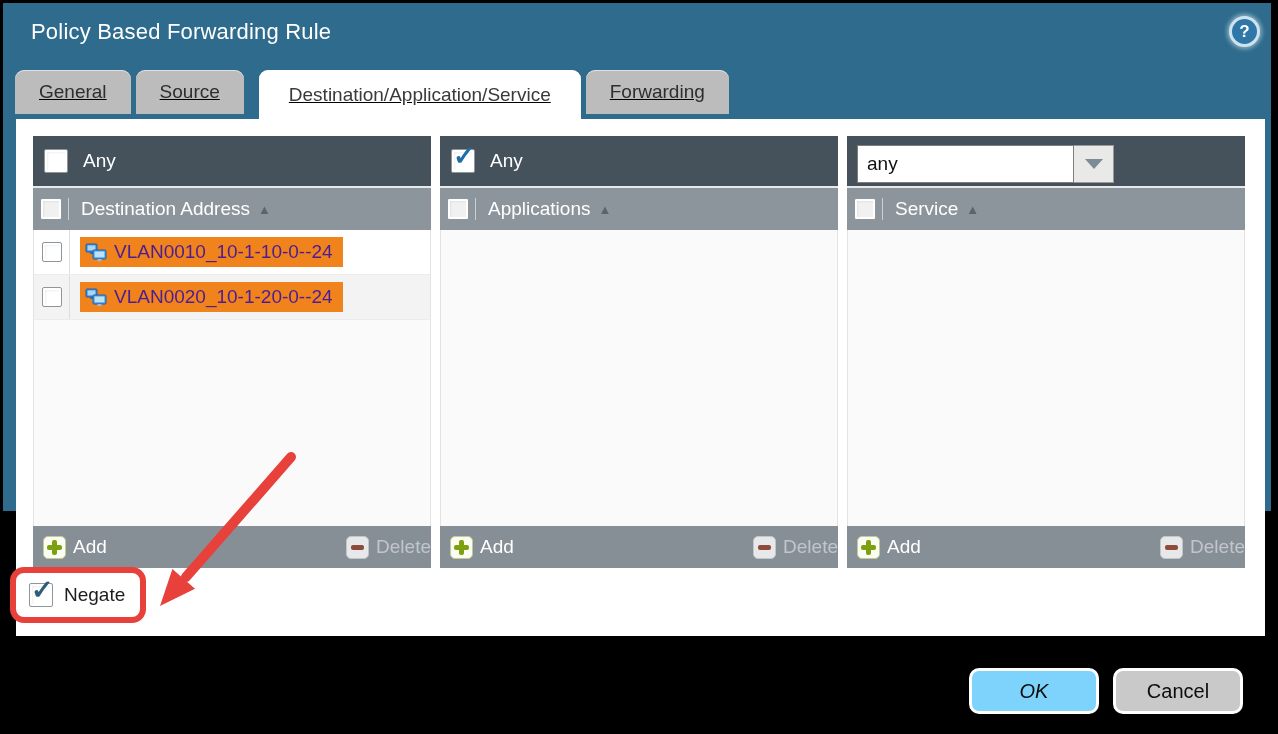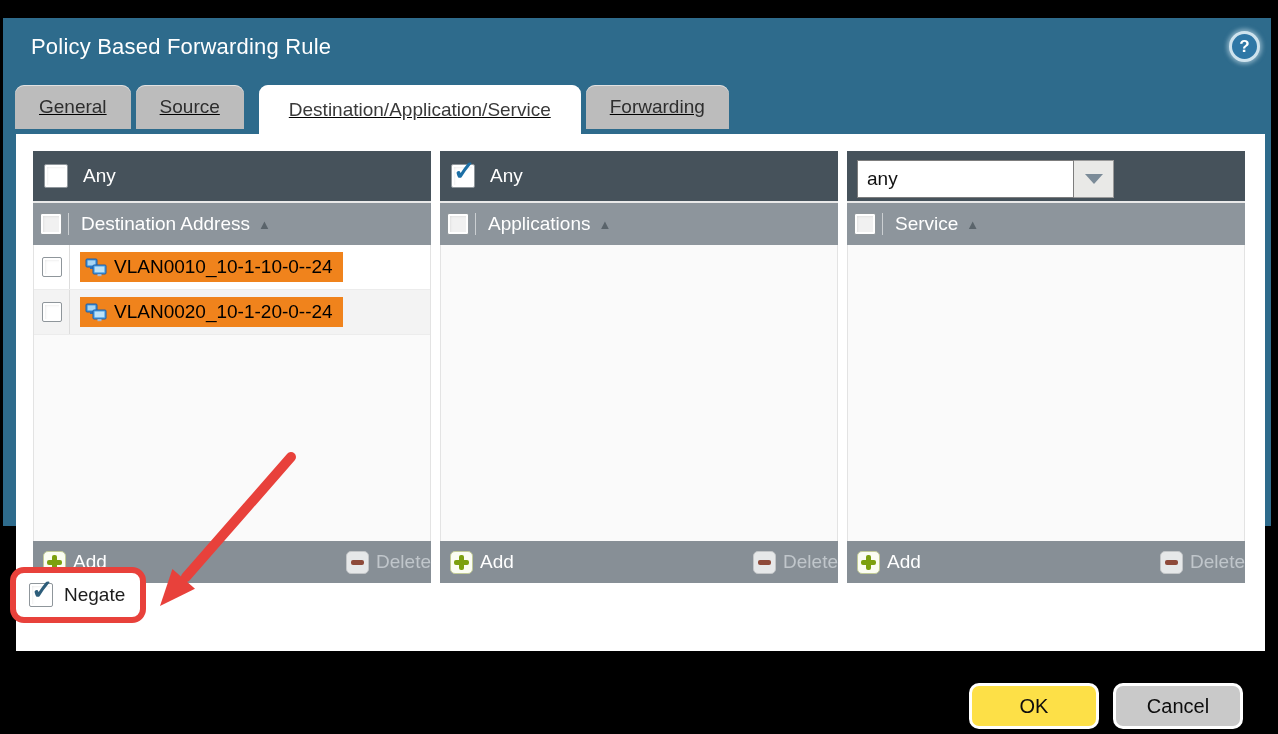--- a/index.html
+++ b/index.html
@@ -4,21 +4,21 @@
 <style>
   * { margin:0; padding:0; box-sizing:border-box; }
   html,body { width:1278px; height:734px; }
   body {
     position:relative;
     background:#000;
     font-family:"Liberation Sans", sans-serif;
     overflow:hidden;
   }
   .dialog {
-    position:absolute; left:3px; top:18px; width:1268px; height:508px;
+    position:absolute; left:3px; top:3px; width:1268px; height:508px;
     background:#2e6b8c;
   }
   .title {
     position:absolute; left:28px; top:16px;
     color:#ffffff; font-size:22px; letter-spacing:.2px;
   }
   .help-icon {
     position:absolute; left:1226px; top:13px; width:31px; height:31px;
     border-radius:50%;
     background:#2f77a6;
@@ -78,21 +78,21 @@
     overflow:hidden;
   }
   .row {
     height:45px; display:flex; align-items:stretch;
     border-bottom:1px solid #ececec; background:#ffffff;
   }
   .row.alt { background:#f3f3f3; }
   .row .cb-cell { border-right:1px solid #dddddd; }
   .row-chip {
     margin-left:10px; align-self:center;
-    background:#f0831c; color:#000000;
+    background:#f0831c; color:#4c1d95;
     display:flex; align-items:center; gap:7px;
     padding:4px 10px 4px 5px; font-size:19px; cursor:pointer;
   }
   .col-footer {
     height:42px; flex:0 0 42px; background:#878f96;
     display:flex; align-items:center; padding-left:10px; gap:7px;
     font-size:19px;
     justify-content:space-between;
   }
   .footer-btn { display:flex; align-items:center; gap:7px; cursor:pointer; }
@@ -159,21 +159,21 @@
     position:absolute; left:0; top:0; width:1278px; height:734px;
     pointer-events:none;
   }
   
   .btn {
     position:absolute; top:665px; width:130px; height:46px;
     border:3px solid #ffffff; border-radius:10px;
     font-size:20px; color:#0d0d0d; font-family:"Liberation Sans",sans-serif;
     display:flex; align-items:center; justify-content:center; cursor:pointer;
   }
-  .btn-ok { left:966px; background:#fde047; }
+  .btn-ok { left:966px; background:#7dd3fc;font-style:italic; }
   .btn-cancel { left:1110px; background:#c9c9c9; }
 </style>
 </head>
 <body>
 
 <div class="dialog">
   <div class="title">Policy Based Forwarding Rule</div>
   <div class="help-icon">?</div>
 
   <div class="tabs">

